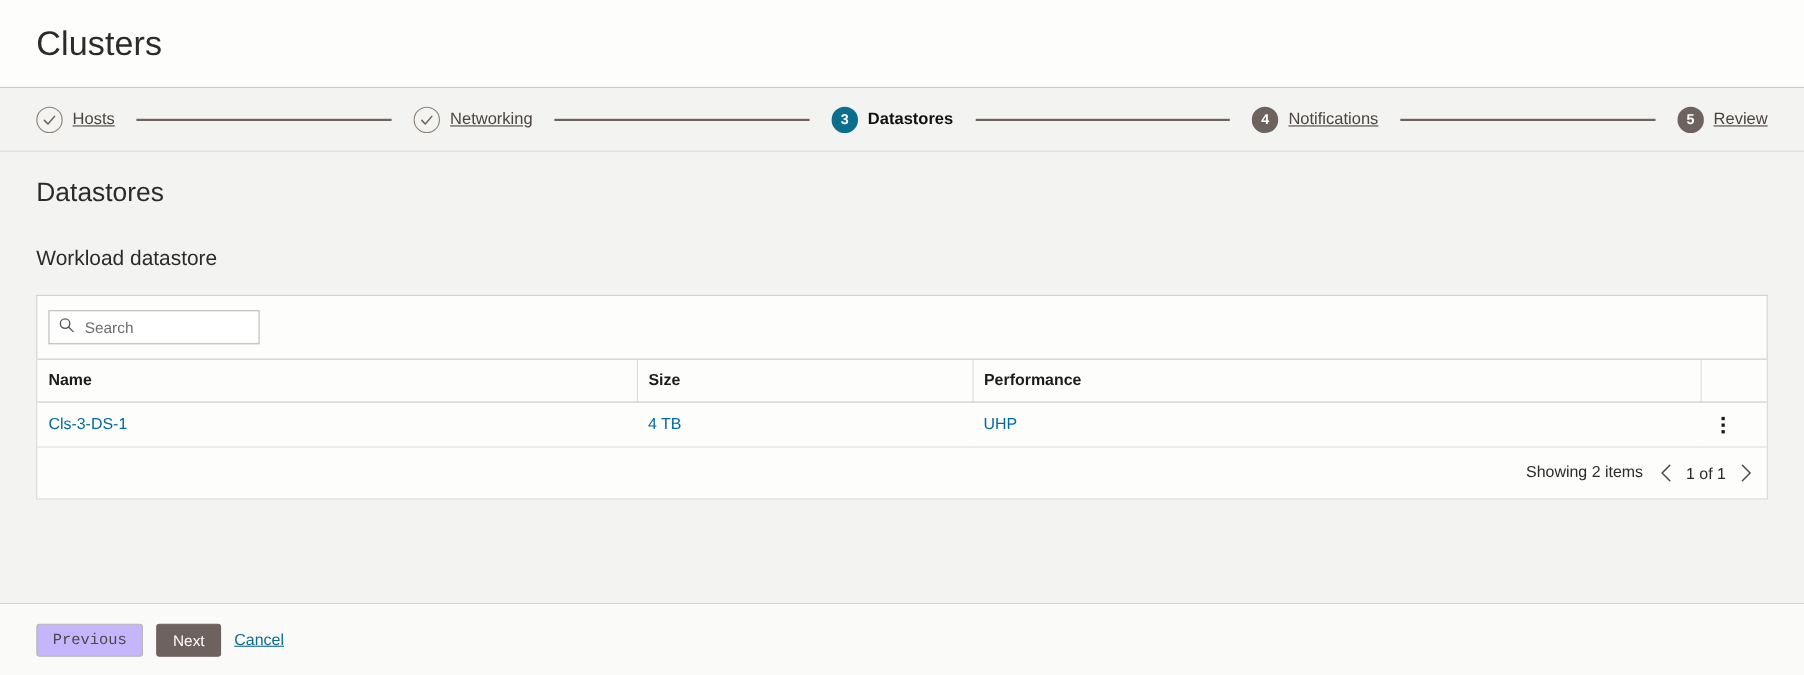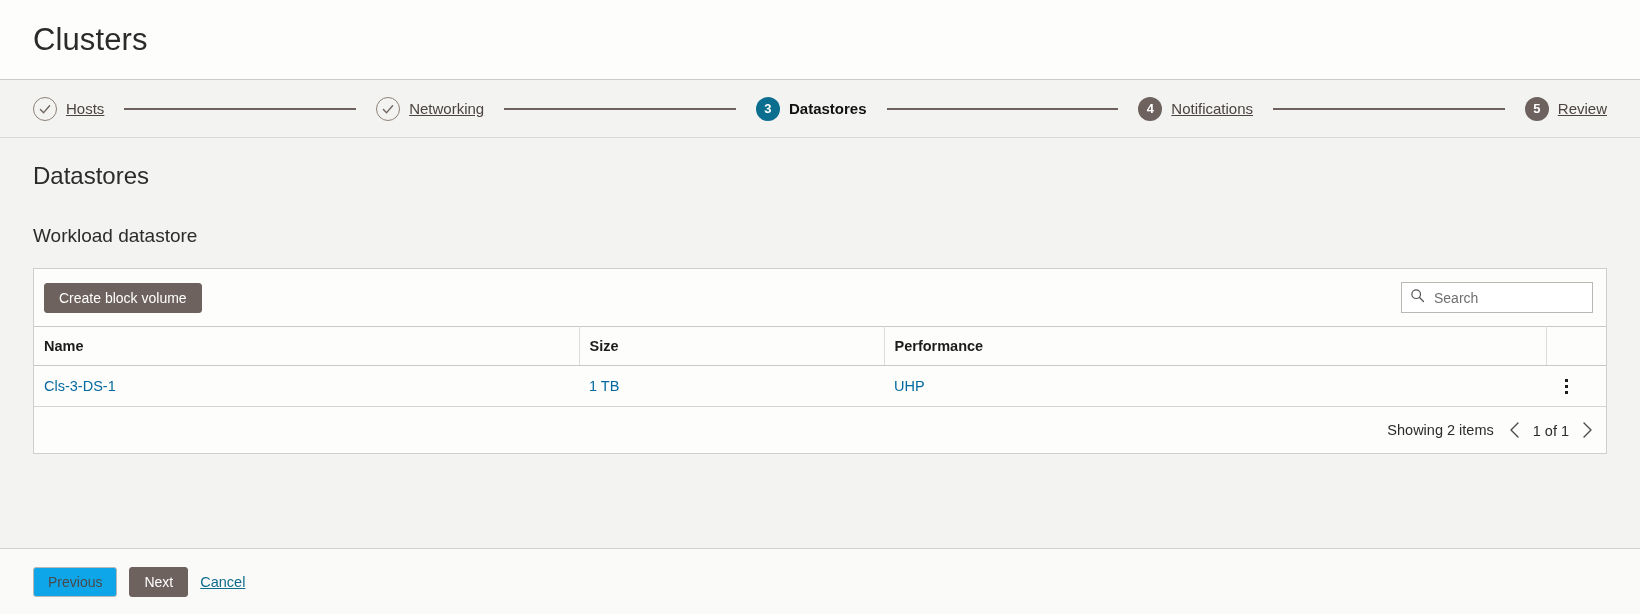--- a/index.html
+++ b/index.html
@@ -114,21 +114,21 @@
     padding: 0 14px;
     height: 30px;
     line-height: 30px;
     display: inline-flex;
     align-items: center;
     cursor: pointer;
     border: 1px solid transparent;
     white-space: nowrap;
   }
   .btn-primary { background: #6d625d; color: #ffffff; border-color: #6d625d; }
-  .btn-secondary { background: #0ea5e9; color: #4a4a4a; border-color: #b8b8b4; }
+  .btn-secondary { background: #c4b5fd; color: #4a4a4a; border-color: #b8b8b4; font-family: Liberation Mono, monospace; }
 
   .searchbox {
     width: 192px; height: 31px;
     border: 1px solid #b8b8b4;
     background: #ffffff;
     display: flex; align-items: center;
     padding: 0 8px;
     gap: 7px;
     margin-right: 3px;
   }
@@ -255,21 +255,20 @@
 
   </div>
 
   <div class="content">
     <h2>Datastores</h2>
     <h3>Workload datastore</h3>
 
     <div class="grid-card">
 
       <div class="grid-toolbar">
-        <div class="btn btn-primary">Create block volume</div>
 
         <div class="searchbox">
           <span>
             <svg width="15" height="15" viewBox="0 0 16 16" aria-hidden="true">
               <circle cx="6.6" cy="6.6" r="4.6" fill="none" stroke="#555555" stroke-width="1.3"></circle>
               <line x1="10.1" y1="10.1" x2="14.4" y2="14.4" stroke="#555555" stroke-width="1.3" stroke-linecap="round"></line>
             </svg>
           </span>
           <input type="text" placeholder="Search" style="">
         </div>
@@ -280,21 +279,21 @@
           <tr>
             <th class="col-name">Name</th>
             <th class="col-size">Size</th>
             <th class="col-perf">Performance</th>
             <th class="col-actions"></th>
           </tr>
         </thead>
         <tbody>
           <tr>
             <td>Cls-3-DS-1</td>
-            <td>1 TB</td>
+            <td>4 TB</td>
             <td>UHP</td>
             <td>
               <span class="kebab">
                   <i></i>
                   <i></i>
                   <i></i>
                 </span>
             </td>
           </tr>
         </tbody>

